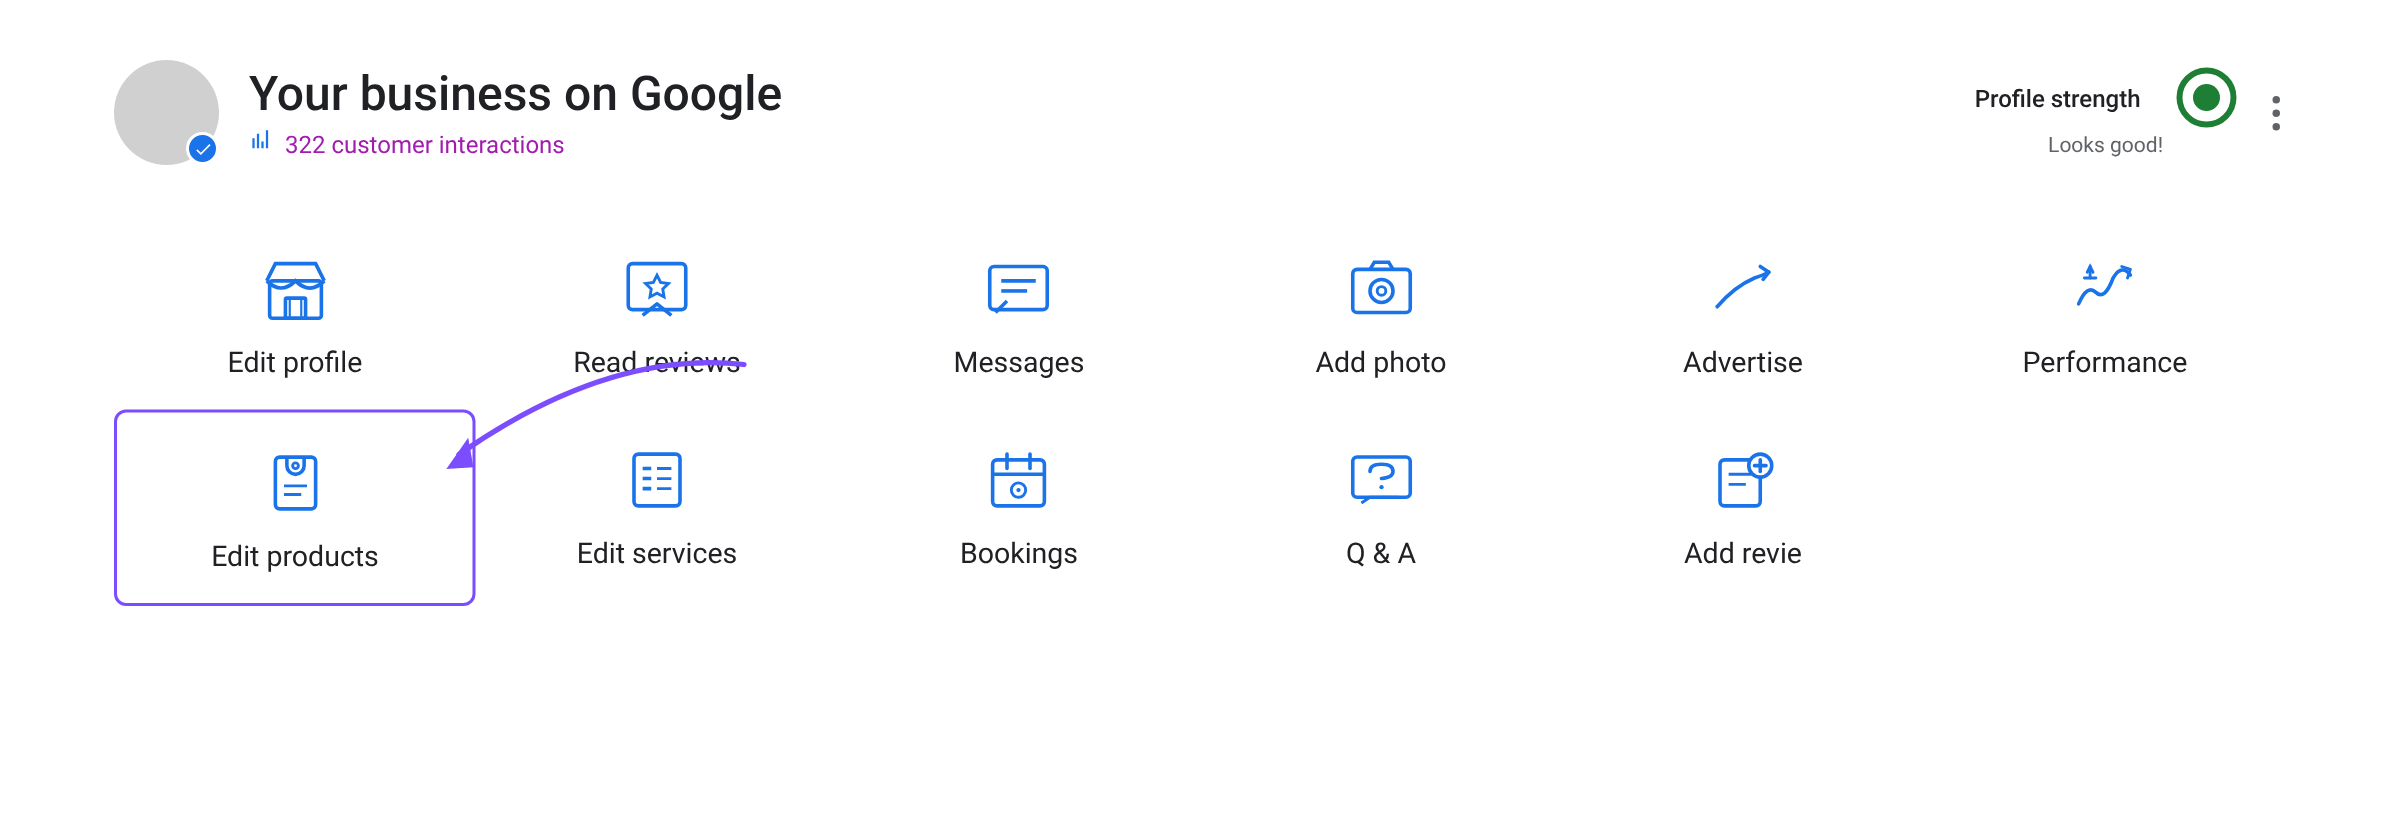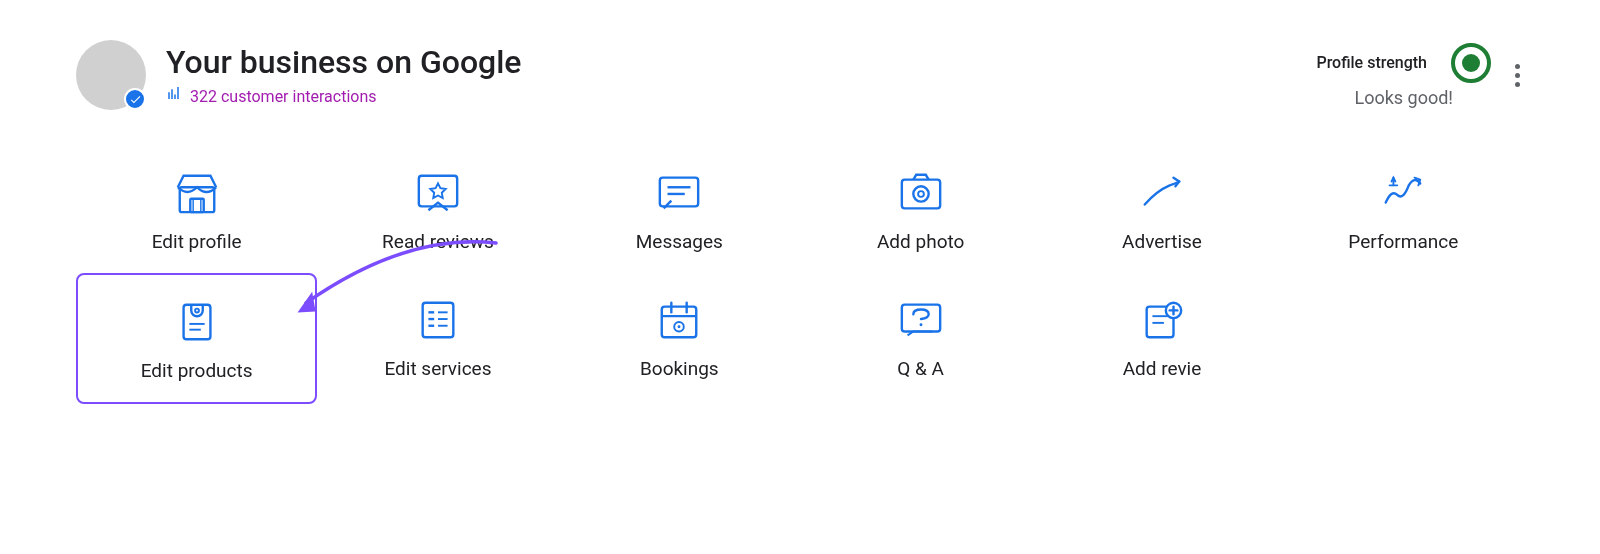--- a/index.html
+++ b/index.html
@@ -100,21 +100,21 @@
       justify-content: center;
     }
     .strength-circle::after {
       content: '';
       width: 18px;
       height: 18px;
       border-radius: 50%;
       background: #1e7e34;
     }
     .looks-good {
-      font-size: 18px;
+      font-size: 14px;
       color: #5f6368;
       text-align: left;
     }
     .more-menu {
       display: flex;
       flex-direction: column;
       gap: 4px;
       cursor: pointer;
       padding: 8px 4px;
     }

